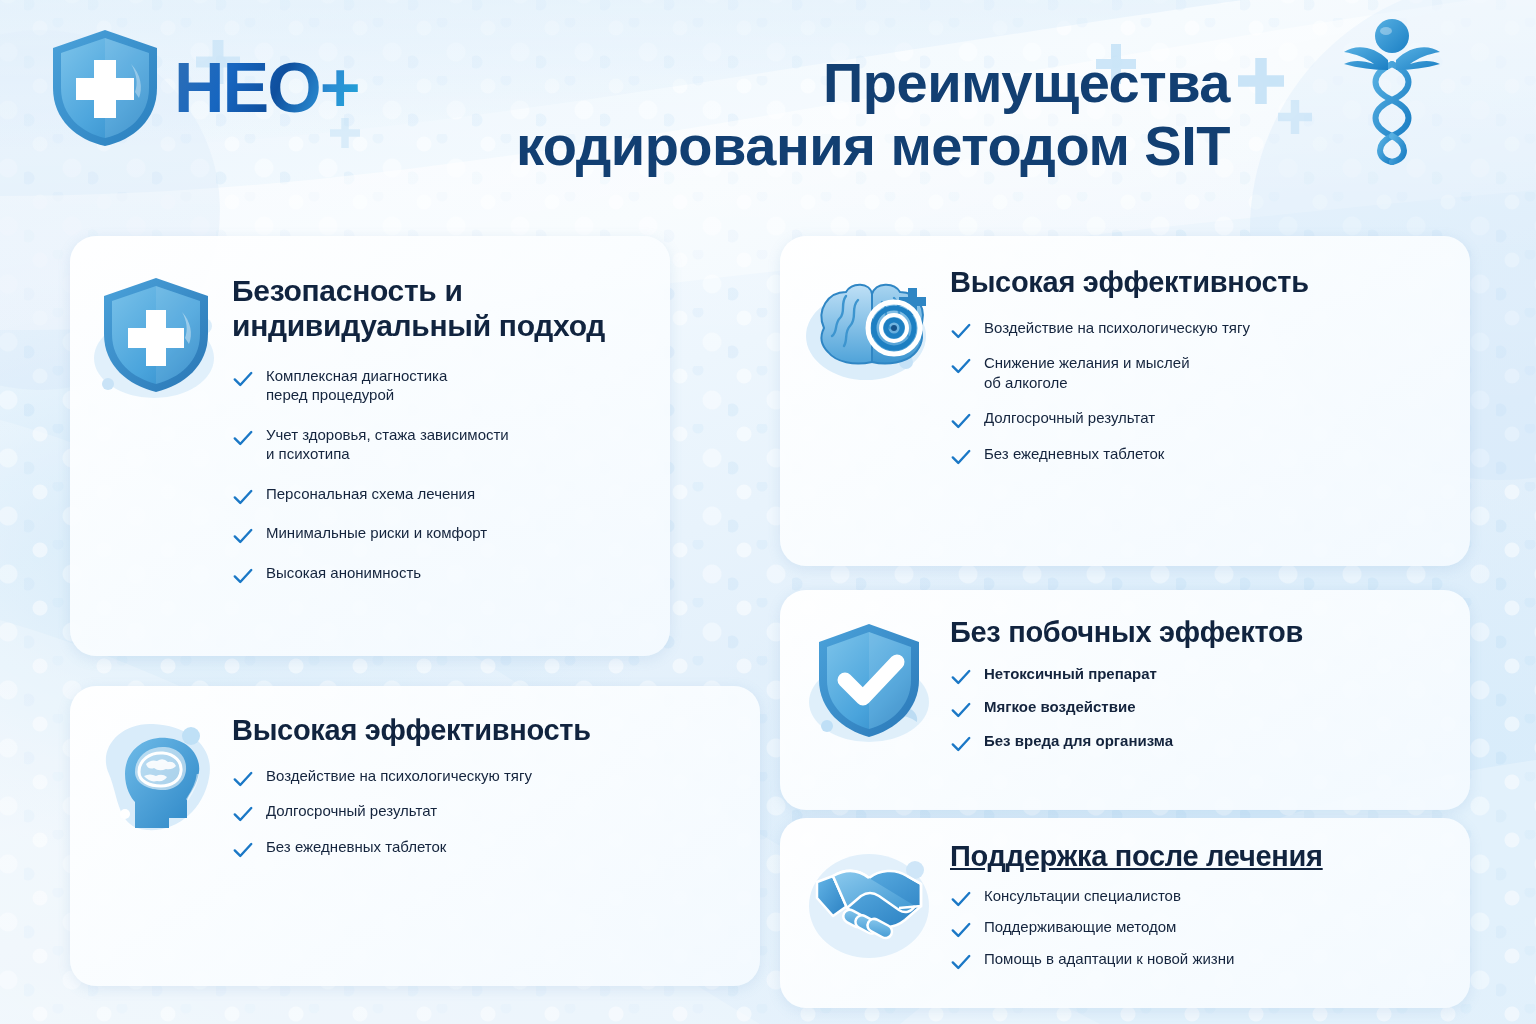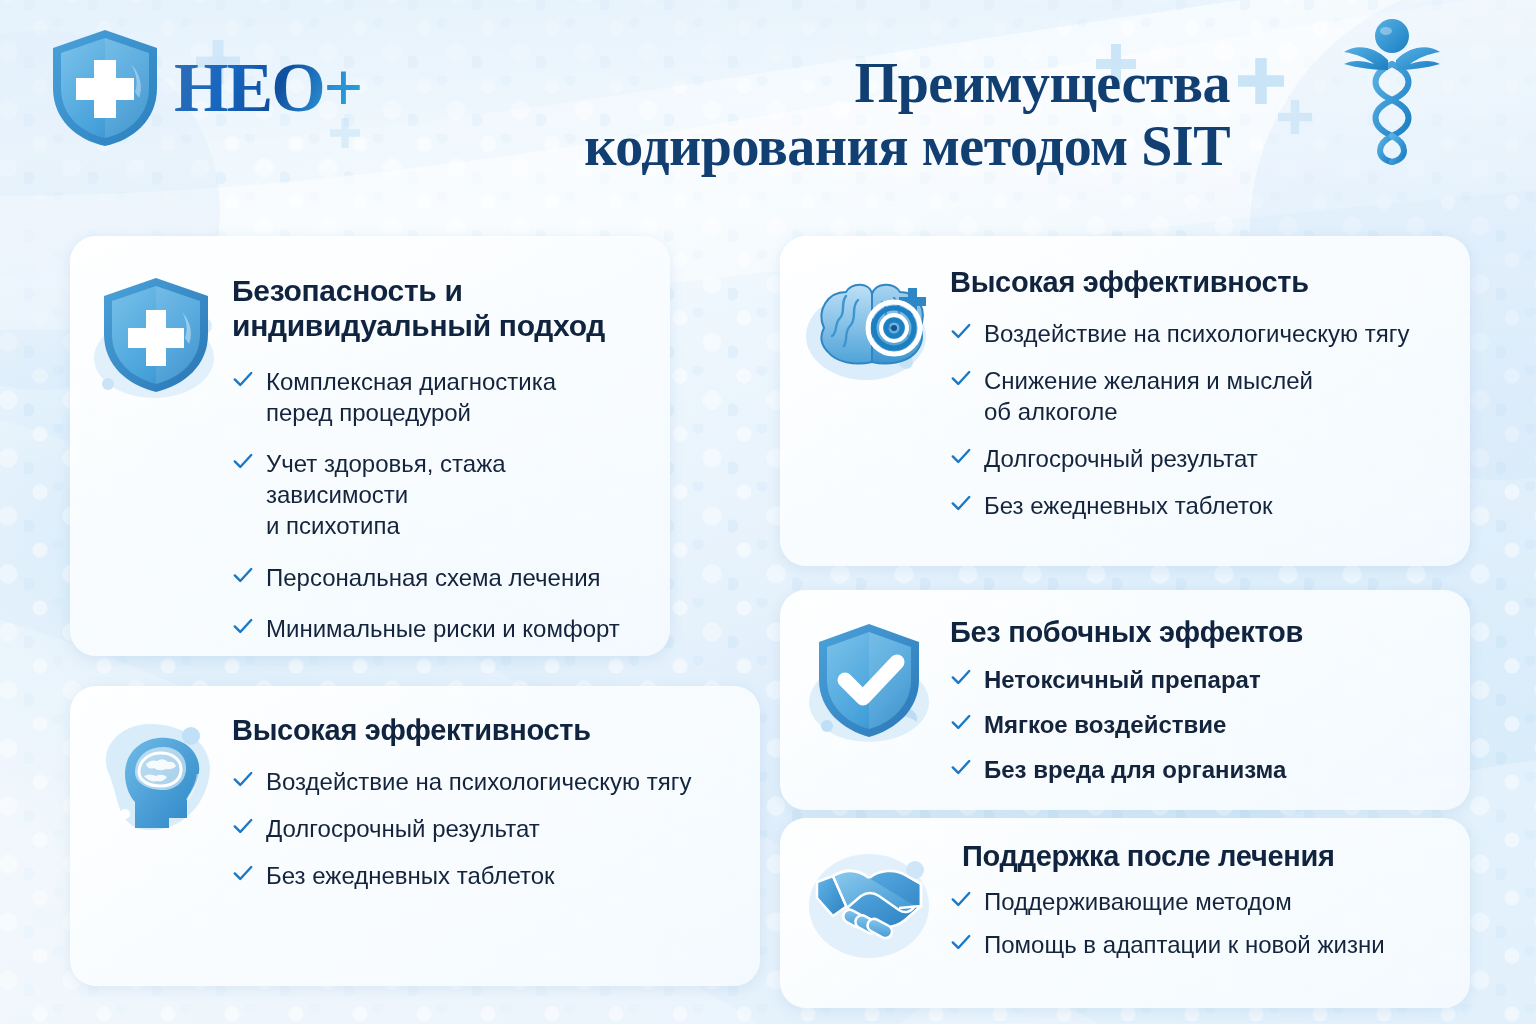--- a/index.html
+++ b/index.html
@@ -32,21 +32,21 @@
   }
   .bg-swoop{position:absolute;inset:0;}
   .bg-veil{
     position:absolute;inset:0;
     background:linear-gradient(180deg,rgba(255,255,255,.35) 0%,rgba(255,255,255,.05) 22%,rgba(255,255,255,0) 45%);
   }
   .bg-cross{position:absolute;color:#bedff6;opacity:.75;}
   .bg-cross svg{display:block;}
 
   
-  .header{position:absolute;left:0;top:0;width:1481px;height:215px;font-family:Liberation Serif, serif;}
+  .header{position:absolute;left:0;top:0;width:1481px;height:215px;}
   .logo-wrap{position:absolute;left:44px;top:26px;display:flex;align-items:center;gap:8px;}
   .logo-shield{width:122px;height:124px;}
   .logo-word{font-size:70px;font-weight:bold;letter-spacing:-2px;line-height:1;}
 
   .title{
     position:absolute;left:310px;top:52px;width:920px;
     text-align:right;
     font-size:56px;line-height:1.12;font-weight:bold;
     color:#123f72;
     letter-spacing:-0.5px;
@@ -71,21 +71,21 @@
     color:#11243f;font-weight:bold;letter-spacing:-0.3px;
   }
   .t-lg{font-size:30px;line-height:1.16;}
   .t-md{font-size:29px;line-height:1.16;}
 
   .bullets{list-style:none;margin:0;padding:0;}
   .bullets li{
     position:relative;
     padding-left:34px;
     color:#14243d;
-    font-size:24px;
+    font-size:15px;
     line-height:1.3;
   }
   .bullets li .chk{
     position:absolute;left:0;top:2px;width:22px;height:22px;
   }
   .bullets li .txt{display:block;}
 
   
   #card-safety{left:70px;top:236px;width:600px;height:420px;}
   #card-safety .icon-col{padding-top:12px;}
@@ -107,21 +107,21 @@
 
   #card-side{left:780px;top:590px;width:690px;height:220px;}
   #card-side .card-inner{padding:22px 0 0 10px;}
   #card-side .icon-col{width:160px;flex:0 0 160px;padding-top:6px;}
   #card-side .card-title{margin:4px 0 14px 0;}
   #card-side .bullets li{margin-bottom:14px;font-weight:bold;}
 
   #card-support{left:780px;top:818px;width:690px;height:190px;}
   #card-support .card-inner{padding:20px 0 0 10px;}
   #card-support .icon-col{width:160px;flex:0 0 160px;padding-top:10px;}
-  #card-support .card-title{margin:2px 0 12px 12px;}
+  #card-support .card-title{margin:2px 0 12px 0;text-decoration:underline;}
   #card-support .bullets li{margin-bottom:12px;}
 </style>
 </head>
 <body>
 
 <div class="stage">
 
   <div class="bg-base"></div>
   <div class="bg-cells"></div>
 
@@ -495,20 +495,26 @@
       </div>
       <div class="body-col">
         <div class="card-title t-md">
           <span style="display:block">Поддержка после лечения</span>
         </div>
         <ul class="bullets">
           <li>
             <svg class="chk" viewBox="0 0 24 24">
                 <path d="M3 12.5 L9 18.5 L21 5.5" fill="none" stroke="#1b78c6" stroke-width="2.6" stroke-linecap="round" stroke-linejoin="round"></path>
               </svg>
+            <span class="txt" style="white-space:pre-line">Консультации специалистов</span>
+          </li>
+          <li>
+            <svg class="chk" viewBox="0 0 24 24">
+                <path d="M3 12.5 L9 18.5 L21 5.5" fill="none" stroke="#1b78c6" stroke-width="2.6" stroke-linecap="round" stroke-linejoin="round"></path>
+              </svg>
             <span class="txt" style="white-space:pre-line">Поддерживающие методом</span>
           </li>
           <li>
             <svg class="chk" viewBox="0 0 24 24">
                 <path d="M3 12.5 L9 18.5 L21 5.5" fill="none" stroke="#1b78c6" stroke-width="2.6" stroke-linecap="round" stroke-linejoin="round"></path>
               </svg>
             <span class="txt" style="white-space:pre-line">Помощь в адаптации к новой жизни</span>
           </li>
         </ul>
       </div>

